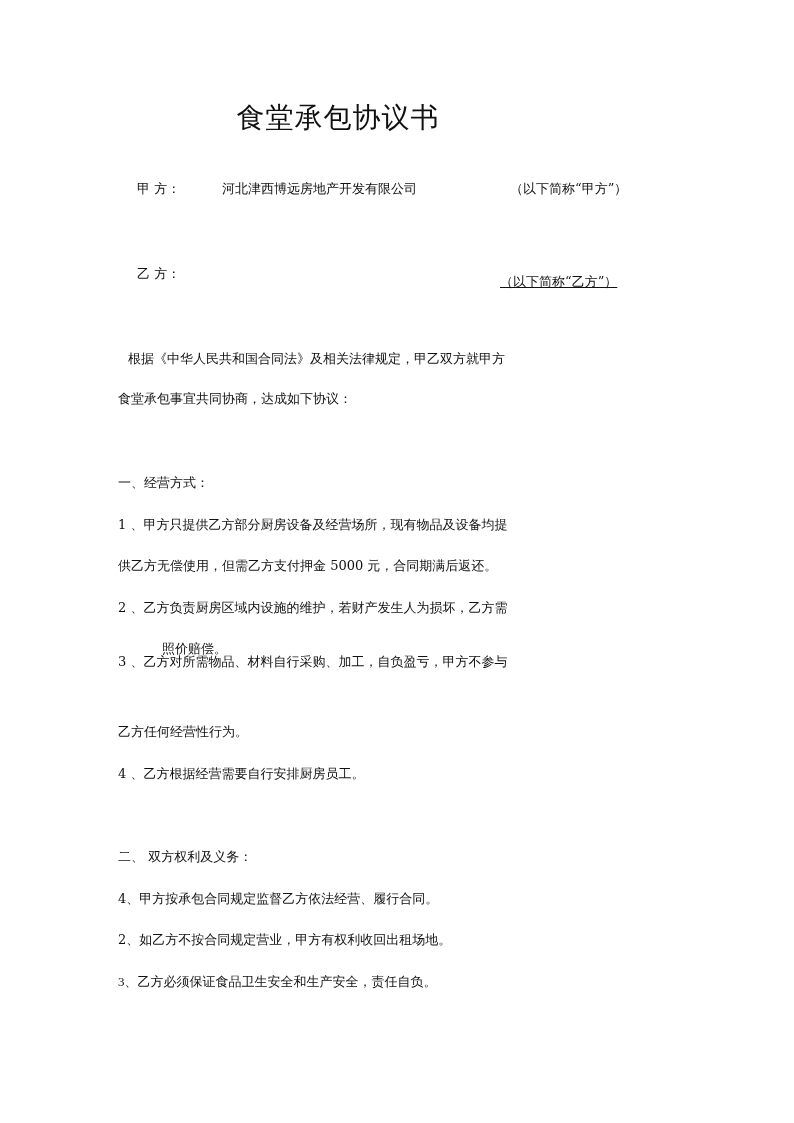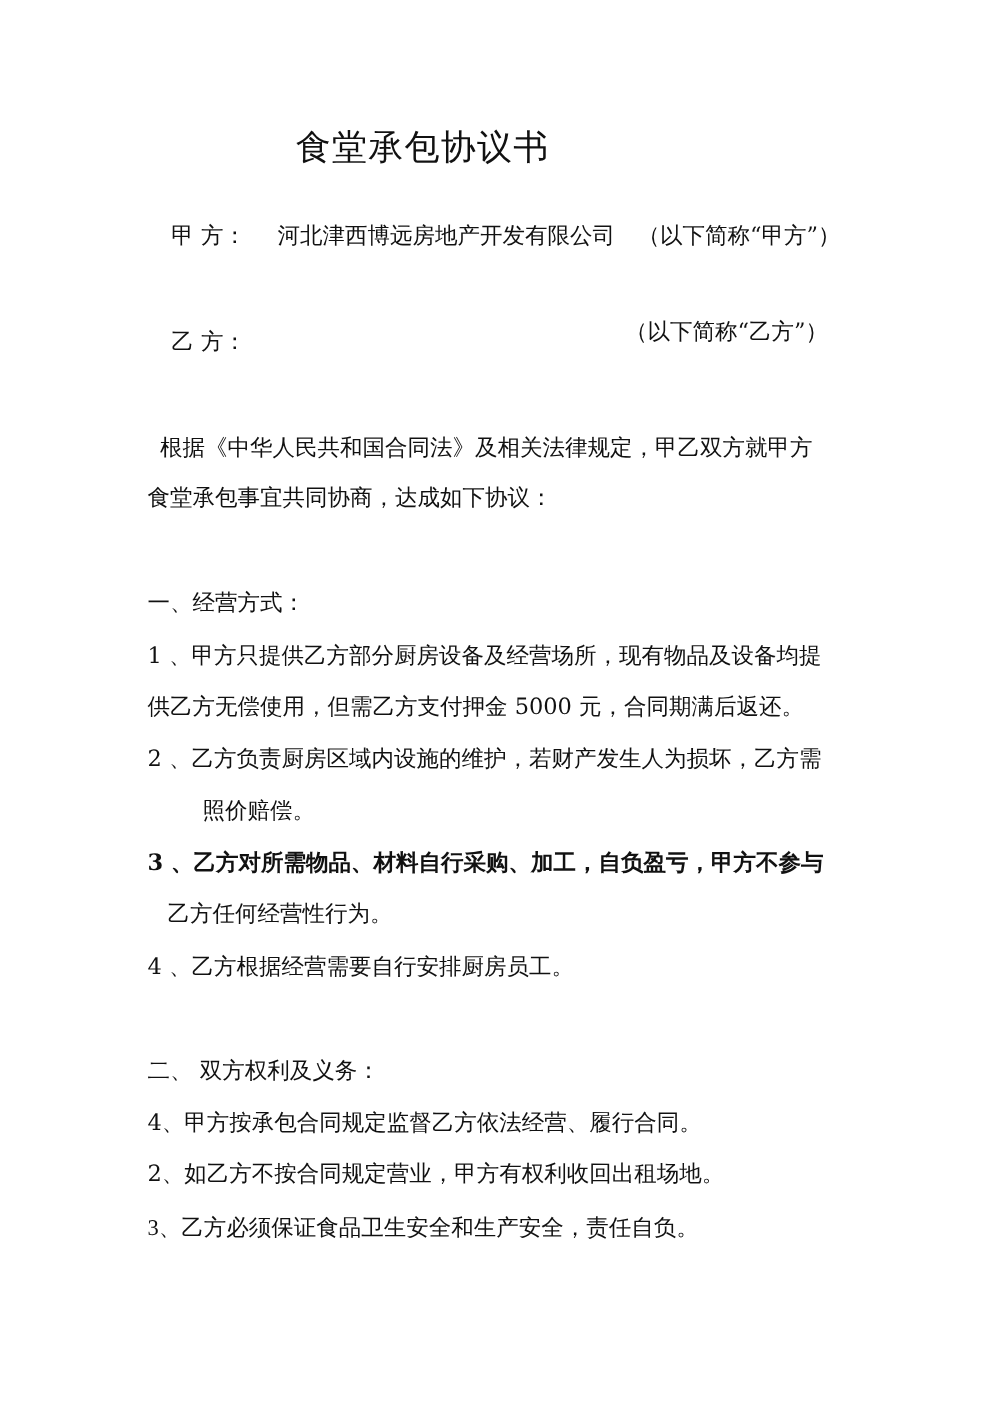--- a/index.html
+++ b/index.html
@@ -1,43 +1,43 @@
 <!DOCTYPE html>
 <html><head>
   <meta charset="utf-8">
   <style>
     html, body { margin: 0; padding: 0; background: #ffffff; }
     body { width: 794px; height: 1123px; position: relative; overflow: hidden;
       font-family: "DejaVu Serif", "Liberation Serif", serif; color: #111; }
-    .line { position: absolute; white-space: nowrap; font-size: 18px; line-height: 24px; }
+    .line { position: absolute; white-space: nowrap; font-size: 13px; line-height: 24px; }
     .title { position: absolute; left: 0; width: 676px; top: 100px; text-align: center;
       font-size: 28px; line-height: 36px; letter-spacing: 1px; }
   </style>
 </head>
 <body>
 
 <div>
   <div class="title">食堂承包协议书</div>
 
   <span class="line" style="left:137px; top:177px;">甲 方：</span>
   <span class="line" style="left:222px; top:177px;">河北津西博远房地产开发有限公司</span>
   <span class="line" style="left:510px; top:177px;">（以下简称“甲方”）</span>
 
   <span class="line" style="left:137px; top:262px;">乙 方：</span>
-  <span class="line" style="left:500px; top:254px;">（以下简称“乙方”）</span>
+  <span class="line" style="left:500px; top:270px;text-decoration:underline;">（以下简称“乙方”）</span>
 
   <span class="line" style="left:128px; top:347px;">根据《中华人民共和国合同法》及相关法律规定，甲乙双方就甲方</span>
   <span class="line" style="left:118px; top:387px;">食堂承包事宜共同协商，达成如下协议：</span>
 
   <span class="line" style="left:118px; top:471px;">一、经营方式：</span>
   <span class="line" style="left:118px; top:513px;">1 、甲方只提供乙方部分厨房设备及经营场所，现有物品及设备均提</span>
   <span class="line" style="left:118px; top:554px;">供乙方无偿使用，但需乙方支付押金 5000 元，合同期满后返还。</span>
   <span class="line" style="left:118px; top:596px;">2 、乙方负责厨房区域内设施的维护，若财产发生人为损坏，乙方需</span>
   <span class="line" style="left:118px; top:637px;margin-left:44px;">照价赔偿。</span>
-  <span class="line" style="left:118px; top:679px;font-weight:bold;">3 、乙方对所需物品、材料自行采购、加工，自负盈亏，甲方不参与</span>
-  <span class="line" style="left:118px; top:720px;margin-left:16px;">乙方任何经营性行为。</span>
+  <span class="line" style="left:118px; top:650px;">3 、乙方对所需物品、材料自行采购、加工，自负盈亏，甲方不参与</span>
+  <span class="line" style="left:118px; top:720px;">乙方任何经营性行为。</span>
   <span class="line" style="left:118px; top:762px;">4 、乙方根据经营需要自行安排厨房员工。</span>
 
   <span class="line" style="left:118px; top:845px;">二、  双方权利及义务：</span>
   <span class="line" style="left:118px; top:887px;">4、甲方按承包合同规定监督乙方依法经营、履行合同。</span>
   <span class="line" style="left:118px; top:928px;">2、如乙方不按合同规定营业，甲方有权利收回出租场地。</span>
   <span class="line" style="left:118px; top:970px;font-family:Liberation Serif, serif;">3、乙方必须保证食品卫生安全和生产安全，责任自负。</span>
 </div>
 
 </body></html>

